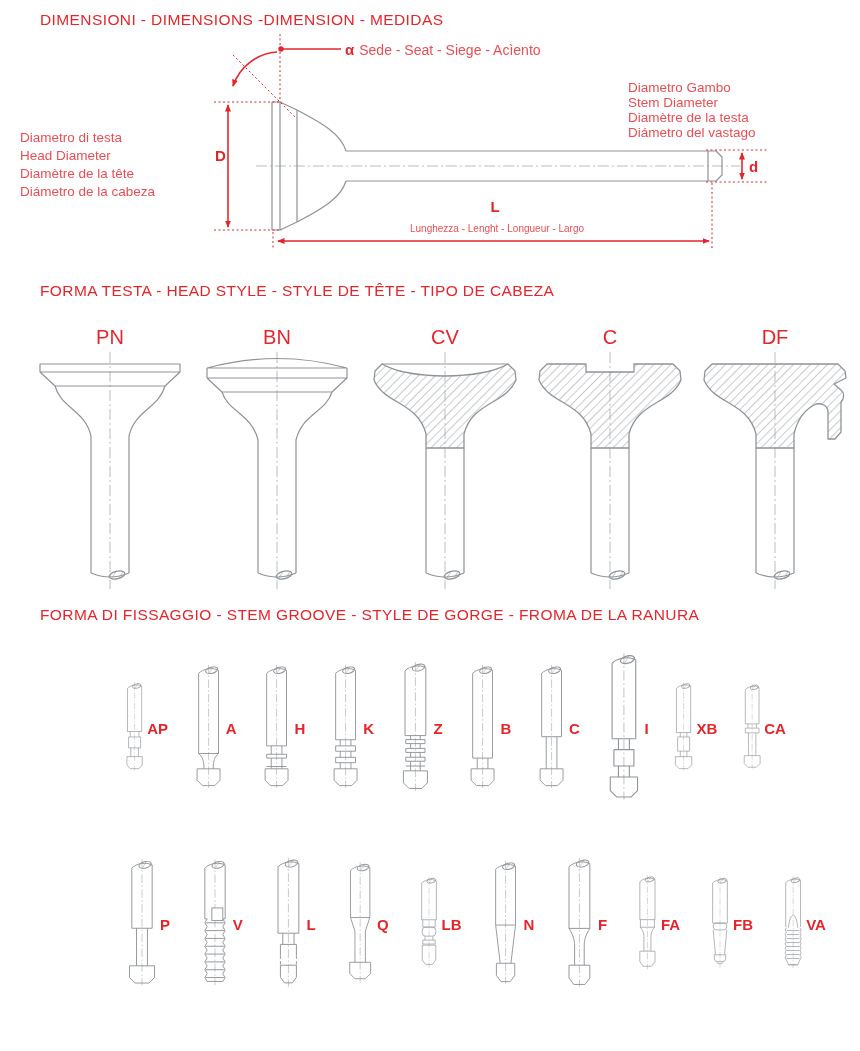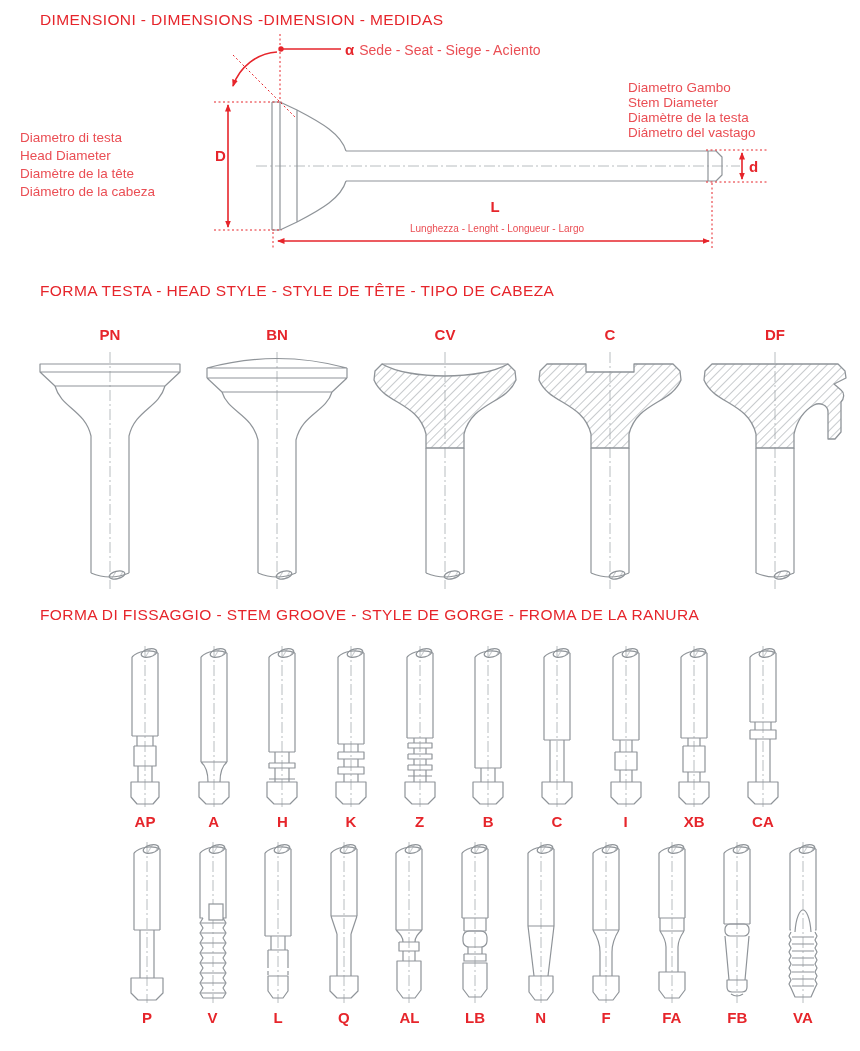--- a/index.html
+++ b/index.html
@@ -4,23 +4,23 @@
 <style>
   html,body{margin:0;padding:0;background:#fff}
   body{width:860px;height:1051px;position:relative;font-family:"Liberation Sans",sans-serif;overflow:hidden}
   .title{position:absolute;left:40px;font-weight:normal;font-size:15.5px;letter-spacing:.4px;color:#e6252b;white-space:nowrap}
   .anno{position:absolute;color:#ea4e54;font-size:13.5px;line-height:18px;white-space:nowrap}
   .anno.tight{line-height:15px}
   .sym{position:absolute;color:#e6252b;font-weight:bold;font-size:15px}
   .seat{position:absolute;white-space:nowrap;font-size:14px;color:#ea4e54}
   .seat b{color:#e6252b;font-size:15px;margin-right:5px}
   .center-text{text-align:center}
-  .headlabel{position:absolute;width:84px;text-align:center;color:#e6252b;font-weight:bold;font-size:15px}
+  .headlabel{position:absolute;width:84px;text-align:center;color:#e6252b;font-weight:normal;font-size:20px}
   .grow{position:absolute;display:flex;justify-content:space-between}
-  .gcol{display:flex;flex-direction:column;align-items:center;width:46px}
+  .gcol{display:flex;flex-direction:row;align-items:center;width:46px}
   .glabel{margin-top:5px;color:#e6252b;font-weight:bold;font-size:15px;text-align:center}
   .k{stroke:#8f9499;stroke-width:1.2;fill:none;stroke-linejoin:round}
   .kd{stroke:#8f9499;stroke-width:1.2;fill:none;stroke-dasharray:4 3}
   .kf{stroke:#8f9499;stroke-width:1.2;fill:#ffffff}
   .kh{stroke:#8f9499;stroke-width:1.3;stroke-linejoin:round}
   .cl{stroke:#b0b5b9;stroke-width:.9;fill:none;stroke-dasharray:11 3 2 3}
   .rd{stroke:#e6252b;stroke-width:1;fill:none;stroke-dasharray:2 2.5}
   .ra{stroke:#e6252b;stroke-width:1.6;fill:none}
   .rfill{fill:#e6252b}
   svg{display:block}
@@ -261,29 +261,20 @@
         <use href="#stem-top"></use>
       <path class="k" d="M10,13 V76 M36,9 V76 M10,76 H36 M10,76 L16,94 M36,76 L30,94 M16,94 V136 M30,94 V136"></path>
       <path class="k" d="M9,136 H37 V151 L30,158 H16 L9,151 Z"></path>
       </svg>
     <div class="glabel">Q</div>
   </div>
   <div class="gcol">
     <svg width="46" height="164" viewBox="0 0 46 164">
         <line class="cl" x1="23" y1="2" x2="23" y2="163"></line>
         <use href="#stem-top"></use>
-      <path class="k" d="M10,13 V90 M36,9 V90 M10,90 H36 M10,90 C14,94 17,97 17,102 M36,90 C32,94 29,97 29,102 M13,102 H33 V111 H13 V102 M17,111 V121 M29,111 V121"></path>
-      <path class="k" d="M11,121 H35 V150 L29,158 H17 L11,150 Z"></path>
-      </svg>
-    <div class="glabel">AL</div>
-  </div>
-  <div class="gcol">
-    <svg width="46" height="164" viewBox="0 0 46 164">
-        <line class="cl" x1="23" y1="2" x2="23" y2="163"></line>
-        <use href="#stem-top"></use>
       <path class="k" d="M10,13 V78 M36,9 V78 M10,78 H36 M12,78 V91 M34,78 V91 M12,91 H34 M16,107 V114 M30,107 V114 M12,114 H34 V121 H12 V114"></path>
       <rect class="k" x="11" y="91" width="24" height="16" rx="6"></rect>
       <path class="k" d="M11,123 H35 V149 L29,157 H17 L11,149 Z"></path>
       </svg>
     <div class="glabel">LB</div>
   </div>
   <div class="gcol">
     <svg width="46" height="164" viewBox="0 0 46 164">
         <line class="cl" x1="23" y1="2" x2="23" y2="163"></line>
         <use href="#stem-top"></use>

